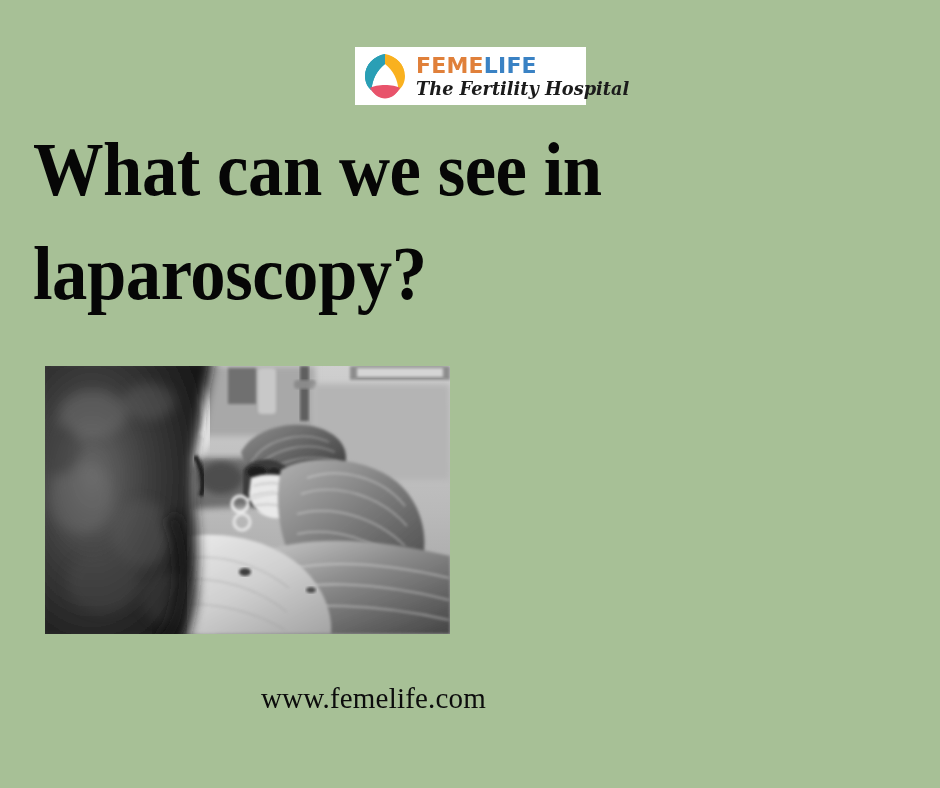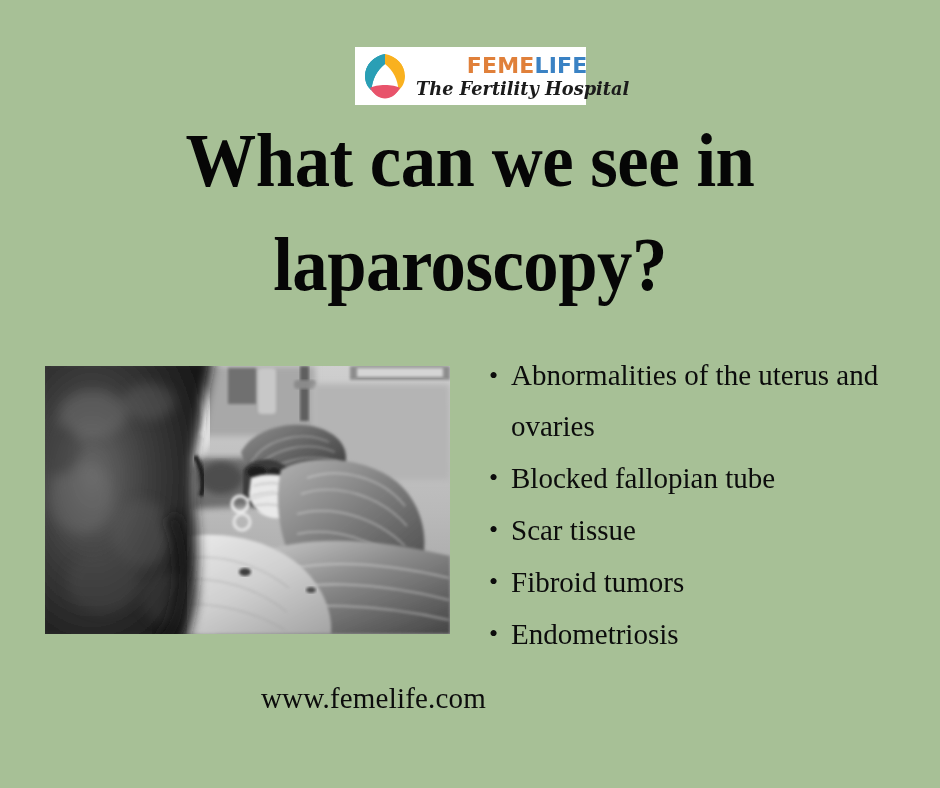--- a/index.html
+++ b/index.html
@@ -42,21 +42,20 @@
     flex:0 0 50px;
     display:block;
   }
 
   .logo-words {
     display:flex;
     flex-direction:column;
     justify-content:center;
     line-height:1;
     padding-top:1px;
-    align-items:center;
   }
 
   .wordmark {
     font-family:"DejaVu Sans", sans-serif;
     font-weight:bold;
     font-size:22px;
     letter-spacing:0.2px;
     white-space:nowrap;
     line-height:1.05;
   }
@@ -73,23 +72,22 @@
     line-height:1.05;
     margin-top:2px;
     transform:scaleX(0.96);
     transform-origin:left center;
   }
 
   
   .title {
     position:absolute;
     left:0;
-    top:108px;
+    top:117px;
     width:940px;
-    text-align:center;
     color:#060606;
     font-family:"Liberation Serif", serif;
     font-weight:bold;
     font-size:76px;
     line-height:104px;
     letter-spacing:-0.5px;
   }
   .title-line { display:block; transform:scaleX(0.93); }
 
   
@@ -303,25 +301,18 @@
         <ellipse cx="36" cy="132" rx="32" ry="36" fill="#717171"></ellipse>
         <ellipse cx="96" cy="168" rx="30" ry="34" fill="#5e5e5e"></ellipse>
         <ellipse cx="58" cy="216" rx="36" ry="30" fill="#4e4e4e"></ellipse>
         <ellipse cx="124" cy="232" rx="28" ry="26" fill="#454545"></ellipse>
         <ellipse cx="14" cy="84" rx="22" ry="26" fill="#3a3a3a"></ellipse>
       </g>
       <path d="M126 150 C140 176 142 214 132 250 C126 268 118 276 110 280" stroke="#141414" stroke-width="16" fill="none" filter="url(#heavy)" opacity="0.75"></path>
     </svg>
   </div>
 
-  <ul class="bullets">
-    <li class="wrap">Abnormalities of the uterus and ovaries</li>
-    <li>Blocked fallopian tube</li>
-    <li>Scar tissue</li>
-    <li>Fibroid tumors</li>
-    <li>Endometriosis</li>
-  </ul>
 
   <div class="footer">
     <span class="footer-url">www.femelife.com</span>
   </div>
 
 </div>
 
 </body></html>

